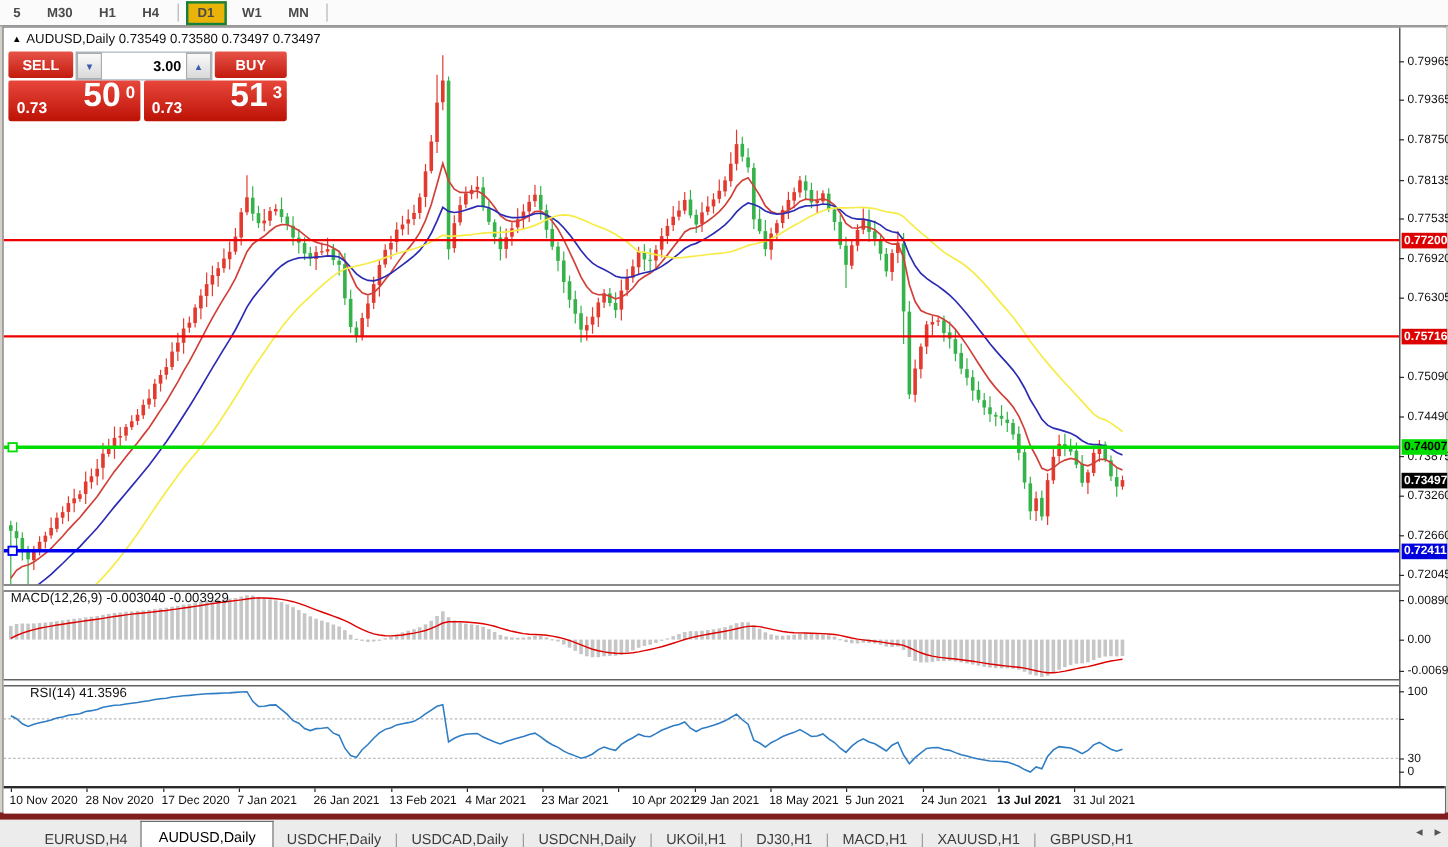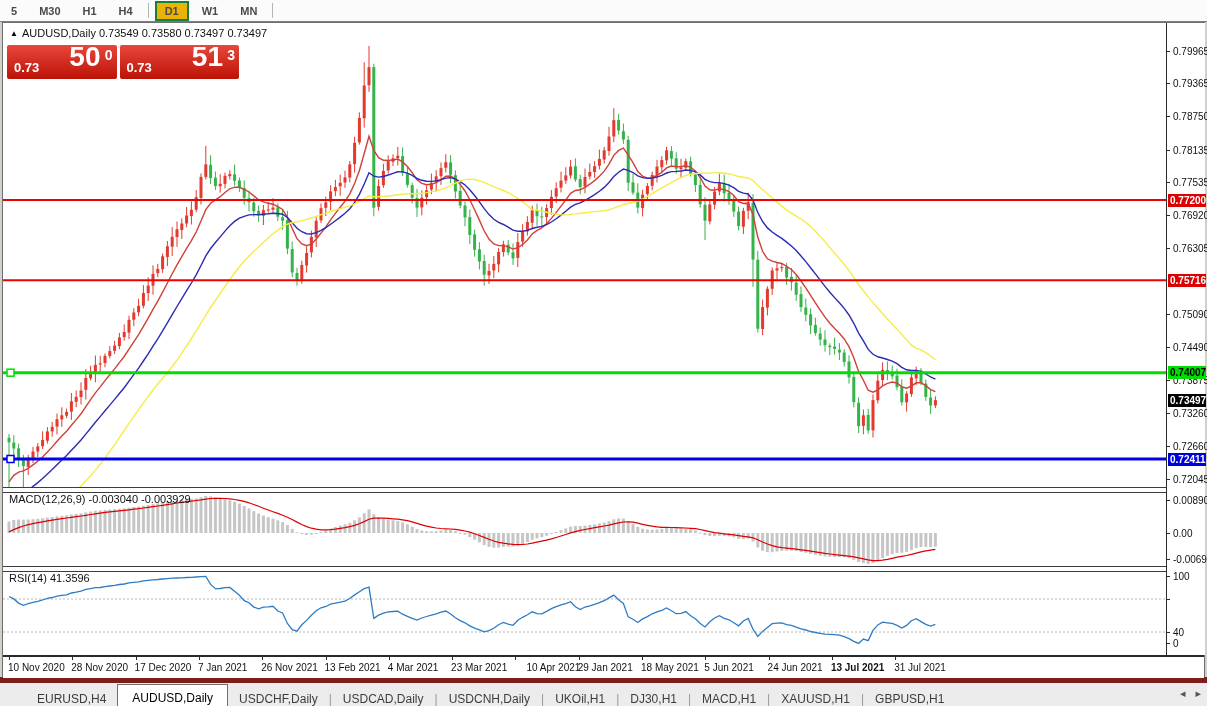--- a/index.html
+++ b/index.html
@@ -483,20 +483,29 @@
         <rect x="4" y="346.2" width="7" height="7" fill="#ffffff" stroke="#00dd00" stroke-width="1.5"></rect>
         <line x1="0" y1="436.0" x2="1163" y2="436.0" stroke="#0000ee" stroke-width="3"></line>
         <rect x="4" y="432.5" width="7" height="7" fill="#ffffff" stroke="#0000ee" stroke-width="1.5"></rect>
       </svg>
 
     <div class="overlay-label" id="chart-title">
       <span class="tri-icon">▲</span><span>AUDUSD,Daily 0.73549 0.73580 0.73497 0.73497</span>
     </div>
 
     <div id="trade-panel">
+      <div id="tp-row1">
+        <div class="tp-btn" id="sell-btn">SELL</div>
+        <div id="vol-group">
+          <div class="vol-arrow">▼</div>
+          <input id="vol-value" value="3.00" style="">
+          <div class="vol-arrow">▲</div>
+        </div>
+        <div class="tp-btn" id="buy-btn">BUY</div>
+      </div>
       <div id="tp-row2">
         <div class="price-box" id="sell-price-box">
           <span class="pb-prefix">0.73</span>
           <span class="pb-big">50</span>
           <span class="pb-sup">0</span>
         </div>
         <div class="price-box" id="buy-price-box">
           <span class="pb-prefix">0.73</span>
           <span class="pb-big">51</span>
           <span class="pb-sup">3</span>
@@ -709,21 +718,21 @@
       <span>MACD(12,26,9)</span>&nbsp;<span>-0.003040 -0.003929</span>
     </div>
 
     <div class="splitter" style="top:543px;"></div>
 
     <svg id="rsi-svg" class="pane-svg" width="1163" height="83" style="top:547px;">
         <line x1="0" y1="29.0" x2="1163" y2="29.0" stroke="#b8b8b8" stroke-width="1" stroke-dasharray="2,2"></line>
         <line x1="0" y1="62.0" x2="1163" y2="62.0" stroke="#b8b8b8" stroke-width="1" stroke-dasharray="2,2"></line>
         <polyline points="6.0,26.5 10.8,28.9 15.6,33.1 20.4,35.4 25.2,33.6 30.0,32.3 34.8,31.3 39.6,30.0 44.4,28.4 49.2,27.5 54.0,26.1 58.8,25.4 63.6,24.8 68.4,23.0 73.2,22.2 78.0,21.2 82.8,19.4 87.6,18.6 92.4,17.7 97.2,17.5 102.0,16.6 106.8,16.0 111.6,15.4 116.4,14.5 121.2,14.0 126.0,12.9 130.8,12.3 135.6,11.8 140.4,10.9 145.2,10.4 150.0,9.8 154.8,9.5 159.6,9.0 164.4,8.6 169.2,8.2 174.0,8.0 178.8,7.8 183.6,7.5 188.4,7.4 193.2,7.0 198.0,6.6 202.8,6.4 207.6,14.4 212.4,18.7 217.2,18.5 222.0,17.6 226.8,17.4 231.6,21.3 236.4,25.3 241.2,30.6 246.0,32.7 250.8,37.1 255.6,38.8 260.4,37.2 265.2,36.9 270.0,36.3 274.8,41.0 279.6,42.9 284.4,53.5 289.2,59.6 294.0,61.2 298.8,54.8 303.6,50.4 308.4,45.2 313.2,40.8 318.0,37.8 322.8,36.5 327.6,34.1 332.4,33.1 337.2,32.2 342.0,31.1 346.8,28.5 351.6,24.9 356.4,21.7 361.2,18.6 366.0,17.2 370.8,48.3 375.6,45.2 380.4,43.2 385.2,41.9 390.0,41.5 394.8,41.2 399.6,44.2 404.4,46.3 409.2,48.3 414.0,50.0 418.8,48.0 423.6,46.5 428.4,45.1 433.2,43.8 438.0,42.1 442.8,41.0 447.6,44.0 452.4,47.7 457.2,50.6 462.0,52.8 466.8,55.9 471.6,58.2 476.4,59.9 481.2,61.8 486.0,60.6 490.8,58.3 495.6,54.7 500.4,52.5 505.2,54.1 510.0,55.3 514.8,50.3 519.6,47.3 524.4,44.8 529.2,41.8 534.0,43.6 538.8,43.9 543.6,41.4 548.4,38.6 553.2,36.6 558.0,34.8 562.8,33.7 567.6,31.7 572.4,36.8 577.2,39.6 582.0,37.0 586.8,35.8 591.6,34.4 596.4,32.7 601.2,30.7 606.0,27.9 610.8,25.1 615.6,29.8 620.4,33.5 625.2,46.9 630.0,49.2 634.8,52.5 639.6,48.9 644.4,46.6 649.2,43.8 654.0,41.8 658.8,40.3 663.6,38.0 668.4,40.7 673.2,43.7 678.0,43.3 682.8,41.6 687.6,45.7 692.4,48.8 697.2,53.5 702.0,57.0 706.8,51.8 711.6,48.0 716.4,45.7 721.2,48.3 726.0,49.8 730.8,52.7 735.6,55.8 740.4,51.0 745.2,48.5 750.0,59.2 754.8,66.5 759.6,61.4 764.4,57.4 769.2,53.7 774.0,53.2 778.8,53.0 783.6,54.6 788.4,55.3 793.2,57.2 798.0,58.9 802.8,60.0 807.6,61.5 812.4,62.5 817.2,63.3 822.0,64.1 826.8,64.3 831.6,64.6 836.4,65.1 841.2,66.6 846.0,68.6 850.8,71.3 855.6,73.4 860.4,69.1 865.2,70.6 870.0,60.4 874.8,54.9 879.6,52.2 884.4,52.8 889.2,53.4 894.0,55.4 898.8,58.1 903.6,55.4 908.4,50.7 913.2,48.7 918.0,51.6 922.8,54.4 927.6,56.0 932.4,54.3 " fill="none" stroke="#2e7cc3" stroke-width="1.3"></polyline>
       </svg>
-    <div class="overlay-label" style="left:6px;top:549px;">
+    <div class="overlay-label" style="left:22px;top:549px;">
       <span>RSI(14)</span>&nbsp;<span>41.3596</span>
     </div>
 
     <div id="axis-col">
         <div class="axis-tick" style="top: 28px;"></div>
         <div class="axis-label" style="top: 22.5756px;">0.79965</div>
         <div class="axis-tick" style="top: 60px;"></div>
         <div class="axis-label" style="top: 55.0175px;">0.79365</div>
         <div class="axis-tick" style="top: 93px;"></div>
         <div class="axis-label" style="top: 88.2705px;">0.78750</div>
@@ -756,36 +765,36 @@
         <div class="axis-label" style="top: 472.026px;">0.008903</div>
         <div class="axis-tick" style="top: 510px;"></div>
         <div class="axis-label" style="top: 505px;">0.00</div>
         <div class="axis-tick" style="top: 536px;"></div>
         <div class="axis-label" style="top: 530.815px;">-0.00697</div>
         <div class="axis-tick" style="top: 553px;"></div>
         <div class="axis-label" style="top: 548px;">100</div>
         <div class="axis-tick" style="top: 576px;"></div>
         <div class="axis-label" style="top: 571px; margin-left: 44px;">70</div>
         <div class="axis-tick" style="top: 609px;"></div>
-        <div class="axis-label" style="top: 604px;">40</div>
+        <div class="axis-label" style="top: 604px;">30</div>
         <div class="axis-tick" style="top: 620px;"></div>
         <div class="axis-label" style="top: 615px;">0</div>
       </div>
 
     <div id="date-axis">
         <div class="date-tick" style="left: 6px;"></div>
         <div class="date-label" style="left: 5px;">10 Nov 2020</div>
         <div class="date-tick" style="left: 69.3px;"></div>
         <div class="date-label" style="left: 68.3px;">28 Nov 2020</div>
         <div class="date-tick" style="left: 132.6px;"></div>
         <div class="date-label" style="left: 131.6px;">17 Dec 2020</div>
         <div class="date-tick" style="left: 195.9px;"></div>
         <div class="date-label" style="left: 194.9px;">7 Jan 2021</div>
         <div class="date-tick" style="left: 259.2px;"></div>
-        <div class="date-label" style="left: 258.2px;">26 Nov 2021</div>
+        <div class="date-label" style="left: 258.2px;">26 Jan 2021</div>
         <div class="date-tick" style="left: 322.5px;"></div>
         <div class="date-label" style="left: 321.5px;">13 Feb 2021</div>
         <div class="date-tick" style="left: 385.8px;"></div>
         <div class="date-label" style="left: 384.8px;">4 Mar 2021</div>
         <div class="date-tick" style="left: 449.1px;"></div>
         <div class="date-label" style="left: 448.1px;">23 Mar 2021</div>
         <div class="date-tick" style="left: 512.4px;"></div>
         <div class="date-label" style="left: 511.4px; margin-left: 12px;">10 Apr 2021</div>
         <div class="date-tick" style="left: 575.7px;"></div>
         <div class="date-label" style="left: 574.7px;">29 Jan 2021</div>

